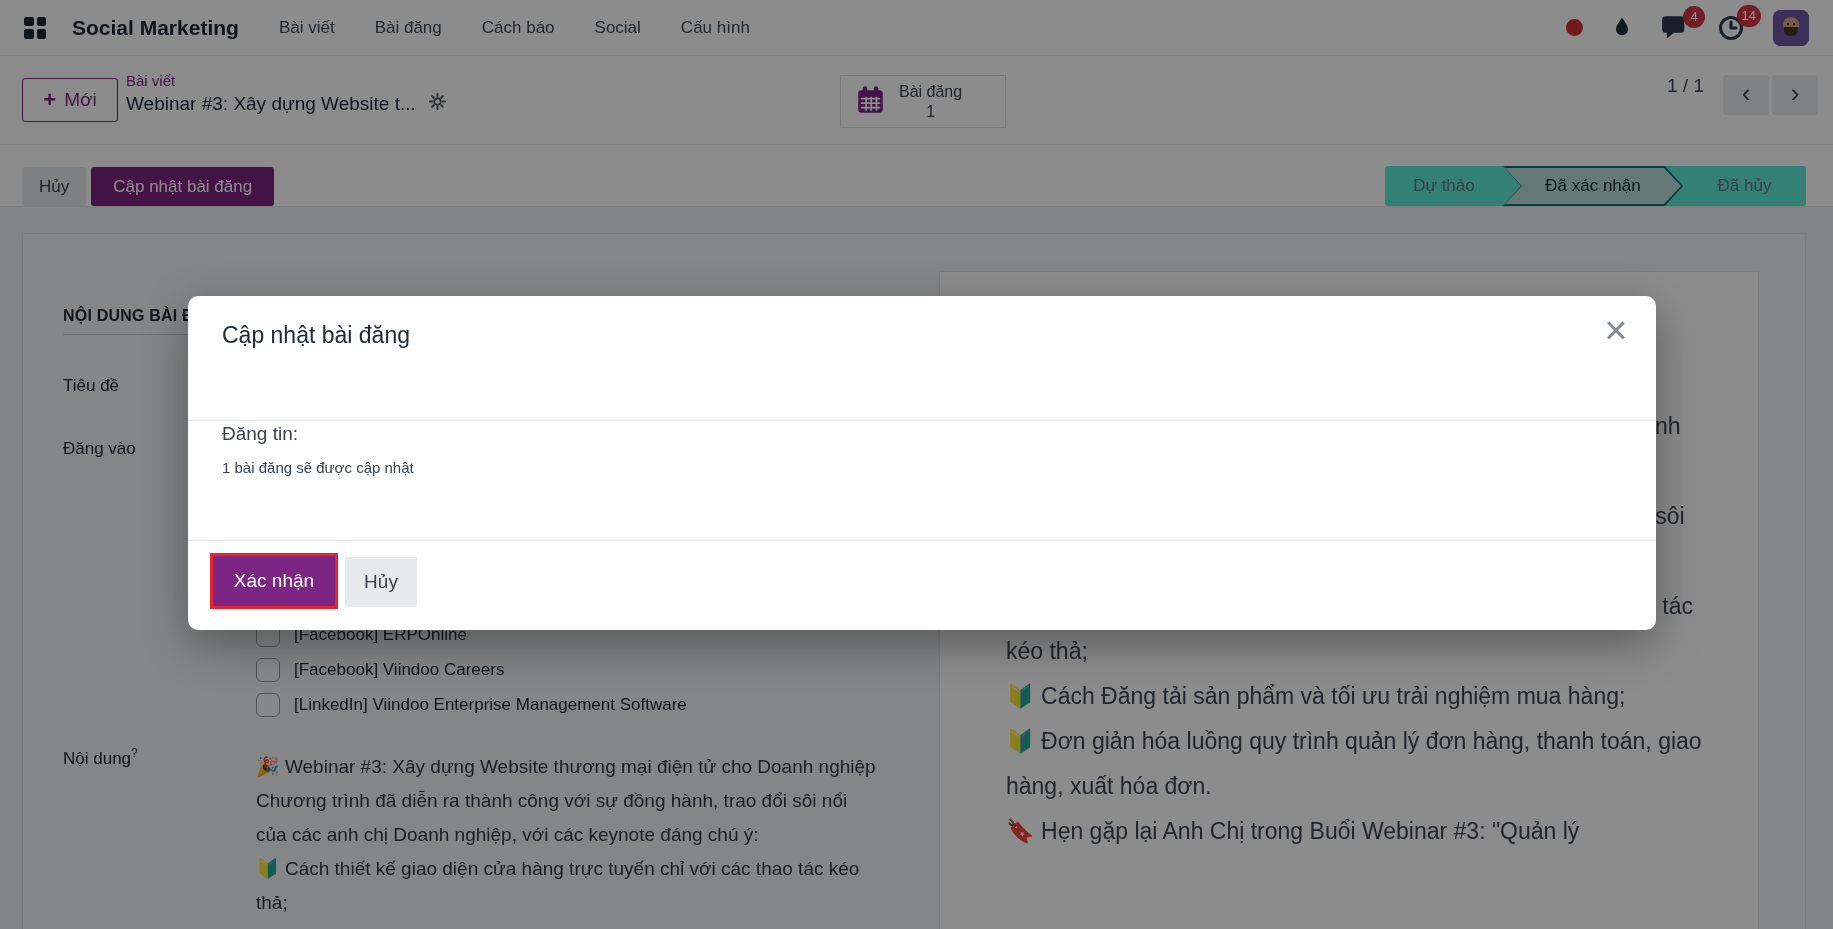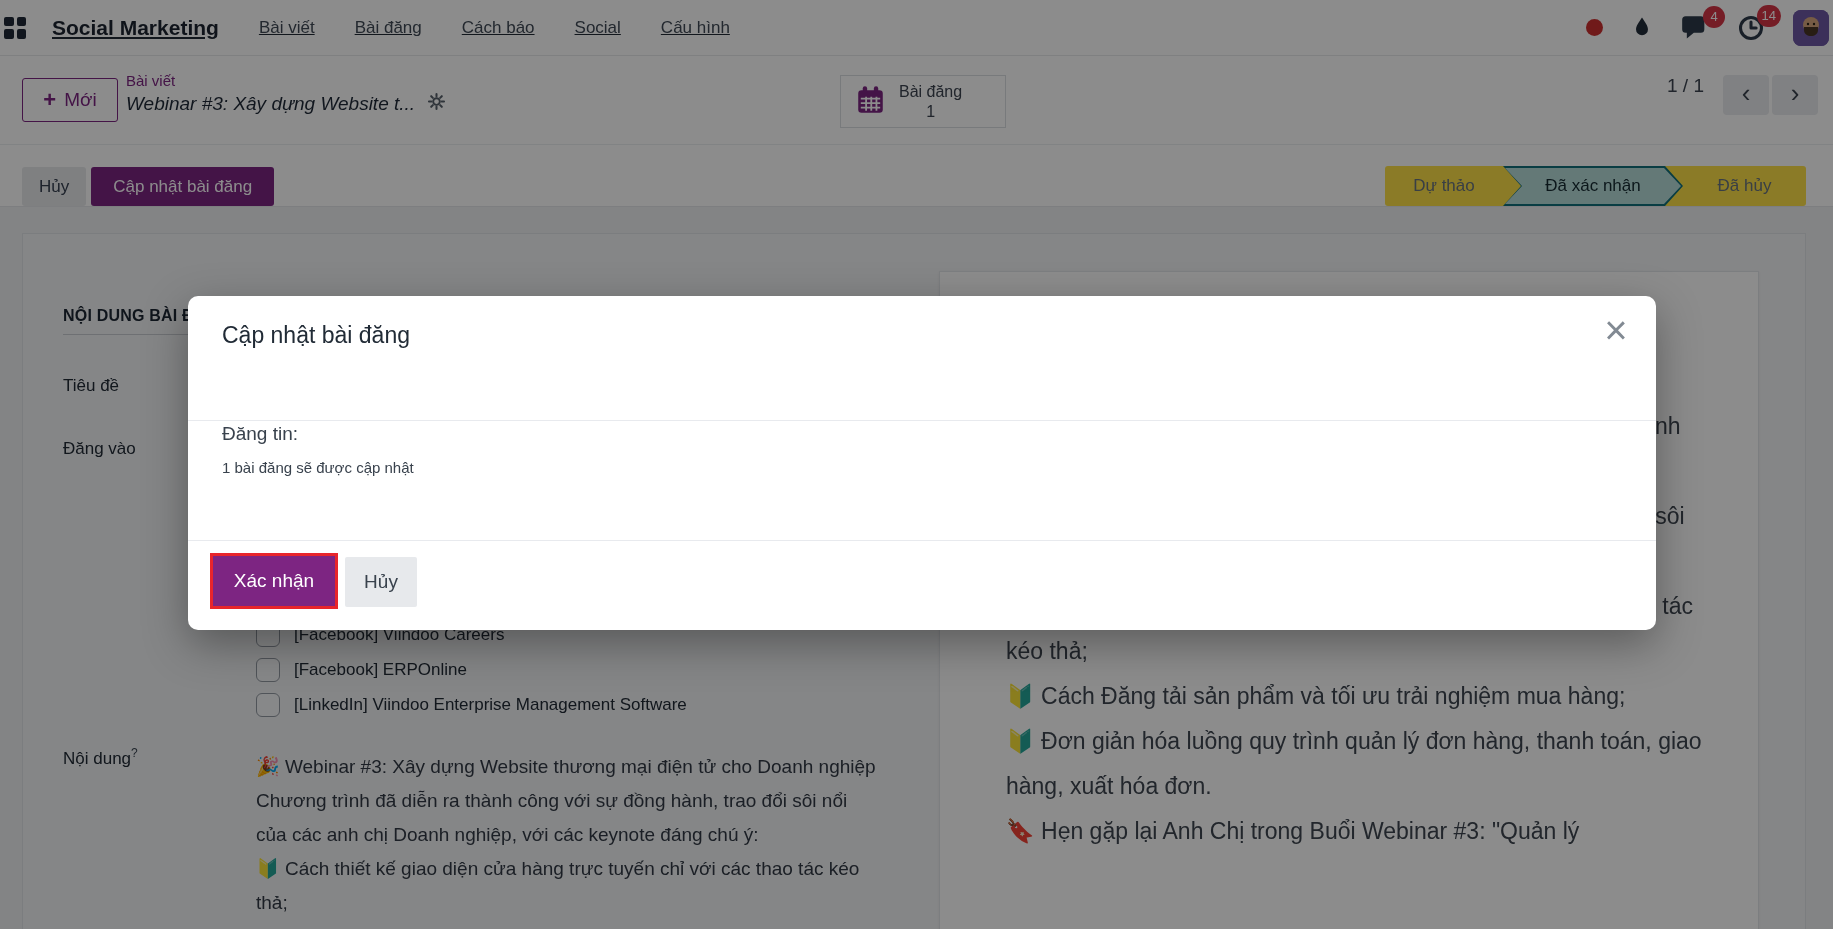--- a/index.html
+++ b/index.html
@@ -1,59 +1,59 @@
 <!DOCTYPE html>
 <html><head>
 <meta charset="utf-8">
 <style>
   * { margin:0; padding:0; box-sizing:border-box; }
   html,body { width:1833px; height:929px; overflow:hidden; }
   body { font-family:"Liberation Sans", sans-serif; background:#eef0f3; position:relative; color:#212b36; }
 
   
   .navbar { position:absolute; left:0; top:0; width:1833px; height:56px; background:#fff;
-            border-bottom:1px solid #e7e9ec; display:flex; align-items:center; padding:0 4px; z-index:5;text-decoration:underline; }
+            border-bottom:1px solid #e7e9ec; display:flex; align-items:center; padding:0 24px; z-index:5; }
   .grid-icon { width:22px; height:22px; display:grid; grid-template-columns:1fr 1fr; gap:3px; margin-right:26px; cursor:pointer; }
   .grid-icon span { background:#1f2937; border-radius:2px; }
   .brand { font-size:21px; font-weight:700; color:#1c2430; margin-right:40px; }
   .menu { display:flex; gap:40px; font-size:17px; color:#404a56; }
   .menu span { cursor:pointer; }
   .nav-right { margin-left:auto; display:flex; align-items:center; gap:28px; }
   .red-dot { width:17px; height:17px; border-radius:50%; background:#cd3131; }
   .icon-wrap { position:relative; display:flex; align-items:center; }
   .nav-badge { position:absolute; top:-9px; right:-16px; min-width:22px; height:22px; border-radius:11px;
                background:#d63546; color:#fff; font-size:13px; display:flex; align-items:center; justify-content:center; padding:0 5px; }
   .avatar { width:36px; height:36px; border-radius:8px; background:#6d58a5; overflow:hidden; }
 
   
   .control-panel { position:absolute; left:0; top:56px; width:1833px; height:89px; background:#fff; border-bottom:1px solid #eceef1; }
   .new-btn { position:absolute; left:22px; top:22px; width:96px; height:44px; border:1px solid #7d2582; border-radius:3px;
              background:#fff; color:#7d2582; font-size:19px; display:flex; align-items:center; justify-content:center; gap:8px; cursor:pointer; }
   .new-btn .plus { font-weight:700; font-size:22px; line-height:1; }
   .breadcrumb { position:absolute; left:126px; top:16px; }
   .bc-parent { font-size:15px; color:#7d2582; cursor:pointer; }
-  .bc-row { display:flex; align-items:center; gap:12px; margin-top:3px;font-style:italic; }
+  .bc-row { display:flex; align-items:center; gap:12px; margin-top:3px; }
   .bc-current { font-size:19px; color:#1f2937; }
   .stat-btn { position:absolute; left:840px; top:19px; width:166px; height:53px; border:1px solid #dbdee2; background:#fff;
               display:flex; align-items:center; padding-left:14px; gap:13px; cursor:pointer; }
   .stat-col { display:flex; flex-direction:column; line-height:1.25; }
   .stat-label { font-size:16px; color:#3c4450; }
   .stat-value { font-size:16px; color:#3c4450; }
   .pager { position:absolute; right:15px; top:19px; display:flex; align-items:flex-start; }
   .pager-text { font-size:19px; color:#3c4450; margin-right:16px; }
   .pager-btn { width:46px; height:40px; background:#e9ebee; border:none; border-radius:4px; font-size:26px; color:#3c4450;
                display:flex; align-items:center; justify-content:center; cursor:pointer; margin-left:3px; padding-bottom:4px; }
 
   
   .action-bar { position:absolute; left:0; top:145px; width:1833px; height:62px; background:#fff; border-bottom:1px solid #e3e6e9; }
   .ab-left { position:absolute; left:22px; top:22px; display:flex; gap:5px; }
   .btn { height:39px; border:none; border-radius:3px; font-size:17px; cursor:pointer; font-family:inherit; }
   .btn-sec { background:#e7e9ec; color:#374151; padding:0 17px; }
   .btn-primary { background:#7d2582; color:#fff; padding:0 22px; }
-  .statusbar { position:absolute; right:27px; top:21px; width:421px; height:40px; background:#fde047; border-radius:3px; display:flex; }
+  .statusbar { position:absolute; right:27px; top:21px; width:421px; height:40px; background:#5eead4; border-radius:3px; display:flex; }
   .stage { flex:none; display:flex; align-items:center; justify-content:center; font-size:17px; color:#68737e; cursor:pointer; }
   .stage-draft { width:118px; }
   .stage-done { width:123px; }
   .stage-active { width:180px; position:relative; }
   .arrow-outer { position:absolute; inset:0; background:#11707b;
      clip-path:polygon(0 0, calc(100% - 18px) 0, 100% 50%, calc(100% - 18px) 100%, 0 100%, 18px 50%); }
   .arrow-inner { position:absolute; inset:2px; background:#b7dcd9;
      clip-path:polygon(0 0, calc(100% - 17px) 0, 100% 50%, calc(100% - 17px) 100%, 0 100%, 17px 50%); }
   .stage-active .stage-text { position:relative; z-index:2; color:#152a31; font-weight:400; }
 
@@ -207,25 +207,25 @@
 </div>
 
 <div class="content">
   <div class="sheet">
     <div class="section-title">NỘI DUNG BÀI ĐĂNG</div>
     <div class="fld-label lbl-title">Tiêu đề</div>
     <div class="fld-label lbl-post-on">Đăng vào</div>
     <div class="cb-rows">
       <div class="cb-row">
         <span class="cb-box"></span>
-        <span class="cb-label">[Facebook] Viindoo Careers</span>
+        <span class="cb-label">[Facebook] ERPOnline</span>
       </div>
       <div class="cb-row">
         <span class="cb-box"></span>
-        <span class="cb-label">[Facebook] ERPOnline</span>
+        <span class="cb-label">[Facebook] Viindoo Careers</span>
       </div>
       <div class="cb-row">
         <span class="cb-box"></span>
         <span class="cb-label">[LinkedIn] Viindoo Enterprise Management Software</span>
       </div>
     </div>
     <div class="fld-label lbl-content"><span>Nội dung</span><sup>?</sup></div>
     <div class="content-text">🎉 Webinar #3: Xây dựng Website thương mại điện tử cho Doanh nghiệp
 Chương trình đã diễn ra thành công với sự đồng hành, trao đổi sôi nổi của các anh chị Doanh nghiệp, với các keynote đáng chú ý:
 🔰 Cách thiết kế giao diện cửa hàng trực tuyến chỉ với các thao tác kéo thả;</div>

